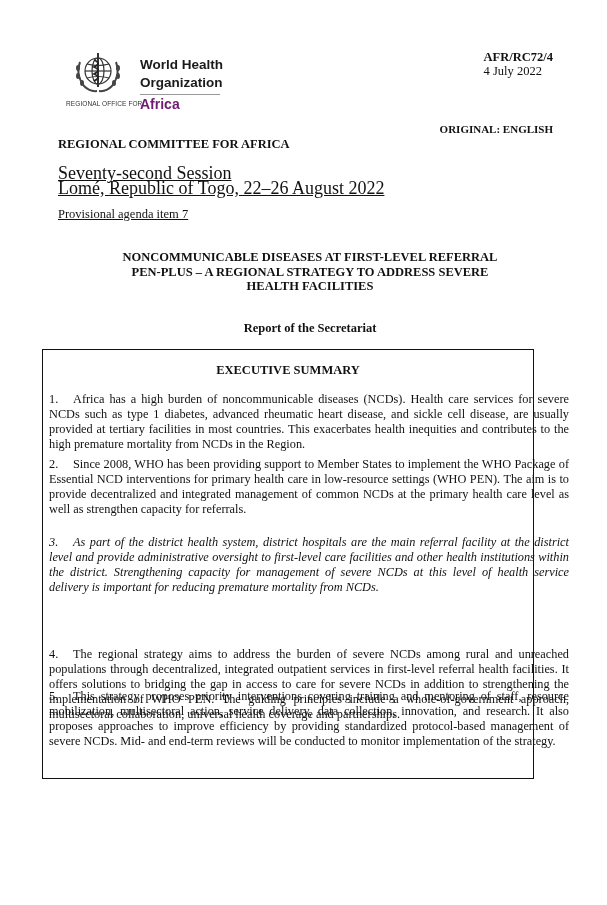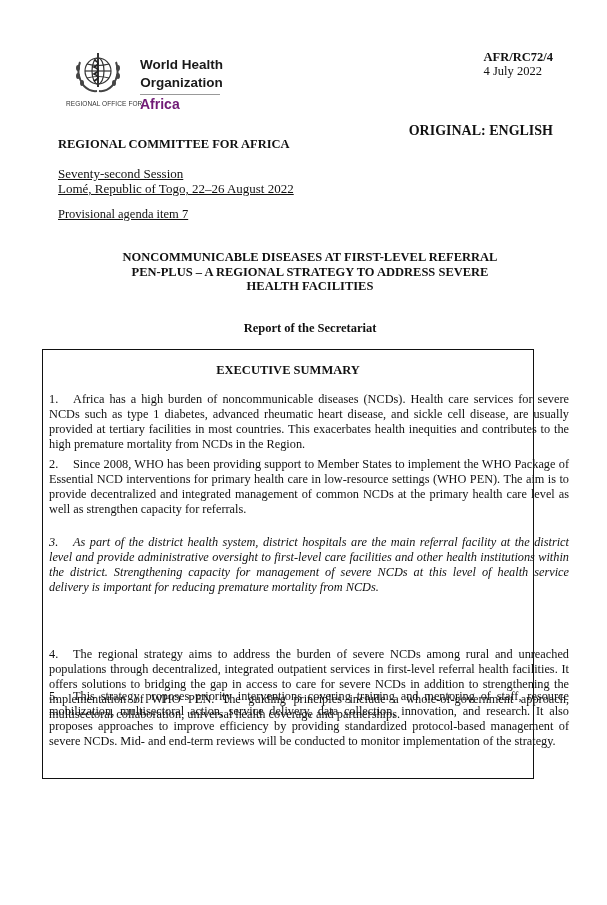--- a/index.html
+++ b/index.html
@@ -32,21 +32,20 @@
     .org-name {
       position: absolute;
       left: 74px;
       top: 10px;
       font-family: "Liberation Sans", sans-serif;
       font-weight: bold;
       font-size: 13.5px;
       line-height: 18px;
       color: #1a1a1a;
       white-space: pre-line;
-      text-align: center;
     }
     .org-rule {
       position: absolute;
       left: 74px;
       top: 48px;
       width: 80px;
       height: 1px;
       background: #999999;
     }
     .regional-office {
@@ -74,34 +73,34 @@
       text-align: left;
       font-size: 12.5px;
       line-height: 14px;
     }
     .doc-ref .code { font-weight: bold; }
     .original {
       position: absolute;
       right: 54px;
       top: 123px;
       font-weight: bold;
-      font-size: 14px;
+      font-size: 11px;
     }
     .committee {
       position: absolute;
       left: 58px;
       top: 137px;
       font-weight: bold;
       font-size: 12.5px;
     }
     .session {
       position: absolute;
       left: 58px;
       top: 166px;
-      font-size: 13px;
+      font-size: 18px;
       line-height: 15px;
     }
     .session span { display: block; text-decoration: underline; }
     .agenda {
       position: absolute;
       left: 58px;
       top: 207px;
       font-size: 12.5px;
       text-decoration: underline;
     }

